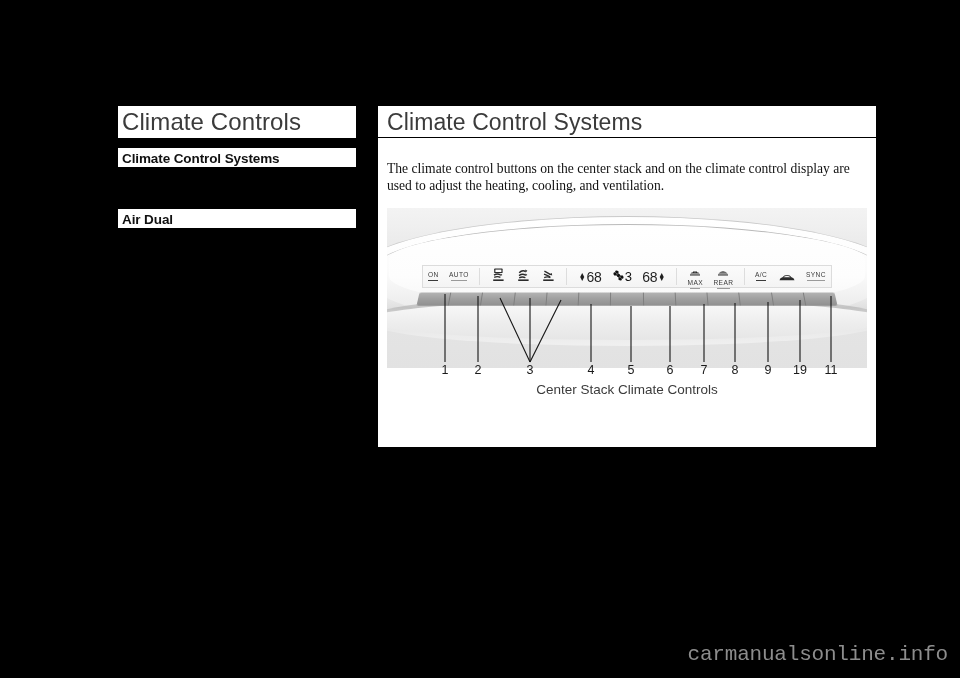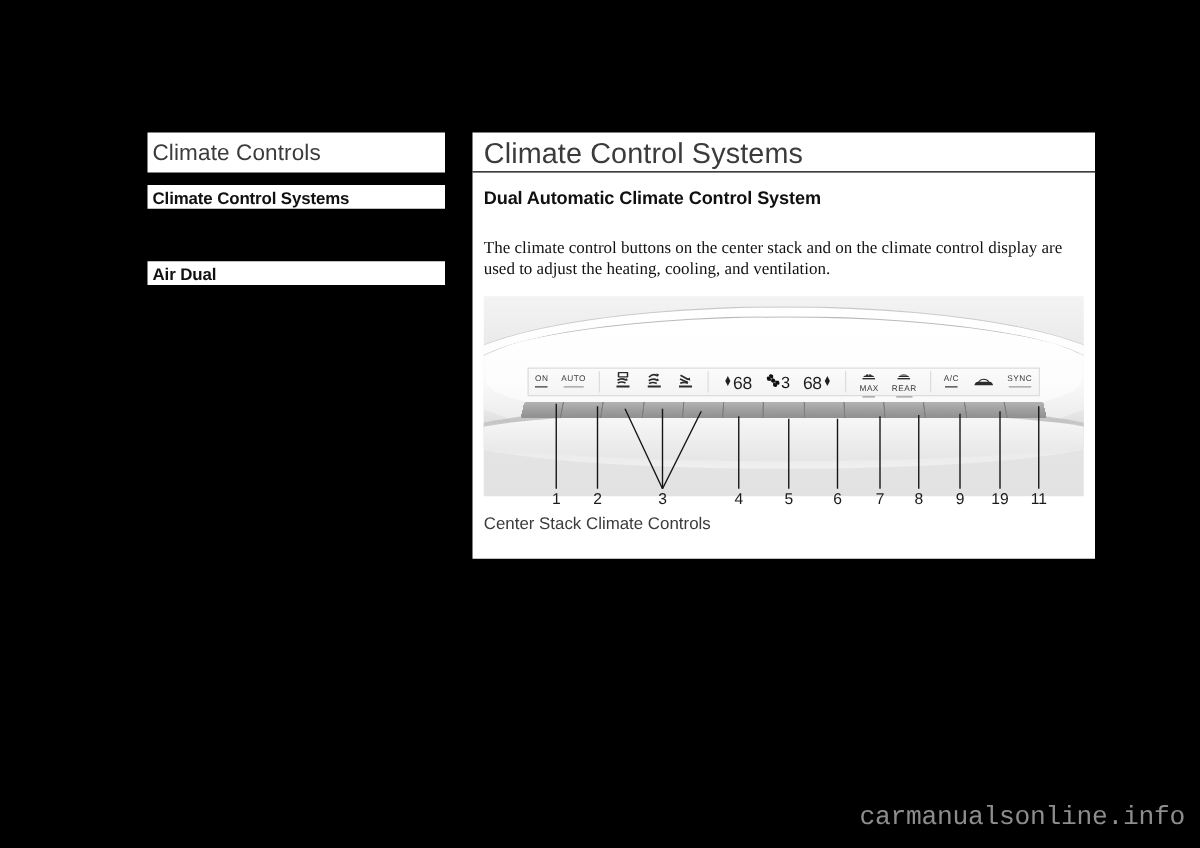--- a/index.html
+++ b/index.html
@@ -22,21 +22,21 @@
     top: 106px;
     width: 238px;
   }
   .toc-box {
     background: #ffffff;
     color: #1a1a1a;
     box-sizing: border-box;
     padding: 2px 4px 3px 4px;
   }
   .toc-title {
-    font-size: 18px;
+    font-size: 24px;
     font-weight: 400;
     letter-spacing: 0.1px;
     line-height: 28px;
     height: 32px;
     color: #3b3b3b;
   }
   .toc-entry {
     font-size: 13.5px;
     font-weight: bold;
     line-height: 17px;
@@ -250,21 +250,21 @@
     font-size: 12.5px;
     color: #1a1a1a;
     transform: translateX(-50%);
     font-family: "Liberation Sans", sans-serif;
   }
   .fig-caption {
     position: absolute;
     left: 0;
     top: 174px;
     width: 480px;
-    text-align: left;
+    text-align: center;
     font-size: 13.5px;
     color: #3b3b3b;
     font-family: "Liberation Sans", sans-serif;
   }
 
   
   #watermark {
     position: absolute;
     right: 12px;
     bottom: 12px;
@@ -284,21 +284,20 @@
   <div class="gap-b"></div>
   <div class="toc-box toc-entry">Air Dual</div>
   <div class="gap-c"></div>
 </div>
 
 <div id="content">
 
   <div class="page-head">Climate Control Systems</div>
   <div class="head-rule"></div>
 
-  <div class="sec-head">Dual Automatic Climate Control System</div>
 
   <div class="body-copy">The climate control buttons on the center stack and on the climate control display are used to adjust the heating, cooling, and ventilation.</div>
 
   <div class="figure">
 
     <div class="fig-photo">
       <div class="bezel-outer"></div>
       <div class="bezel-inner"></div>
       <div class="bezel-face"></div>
 

